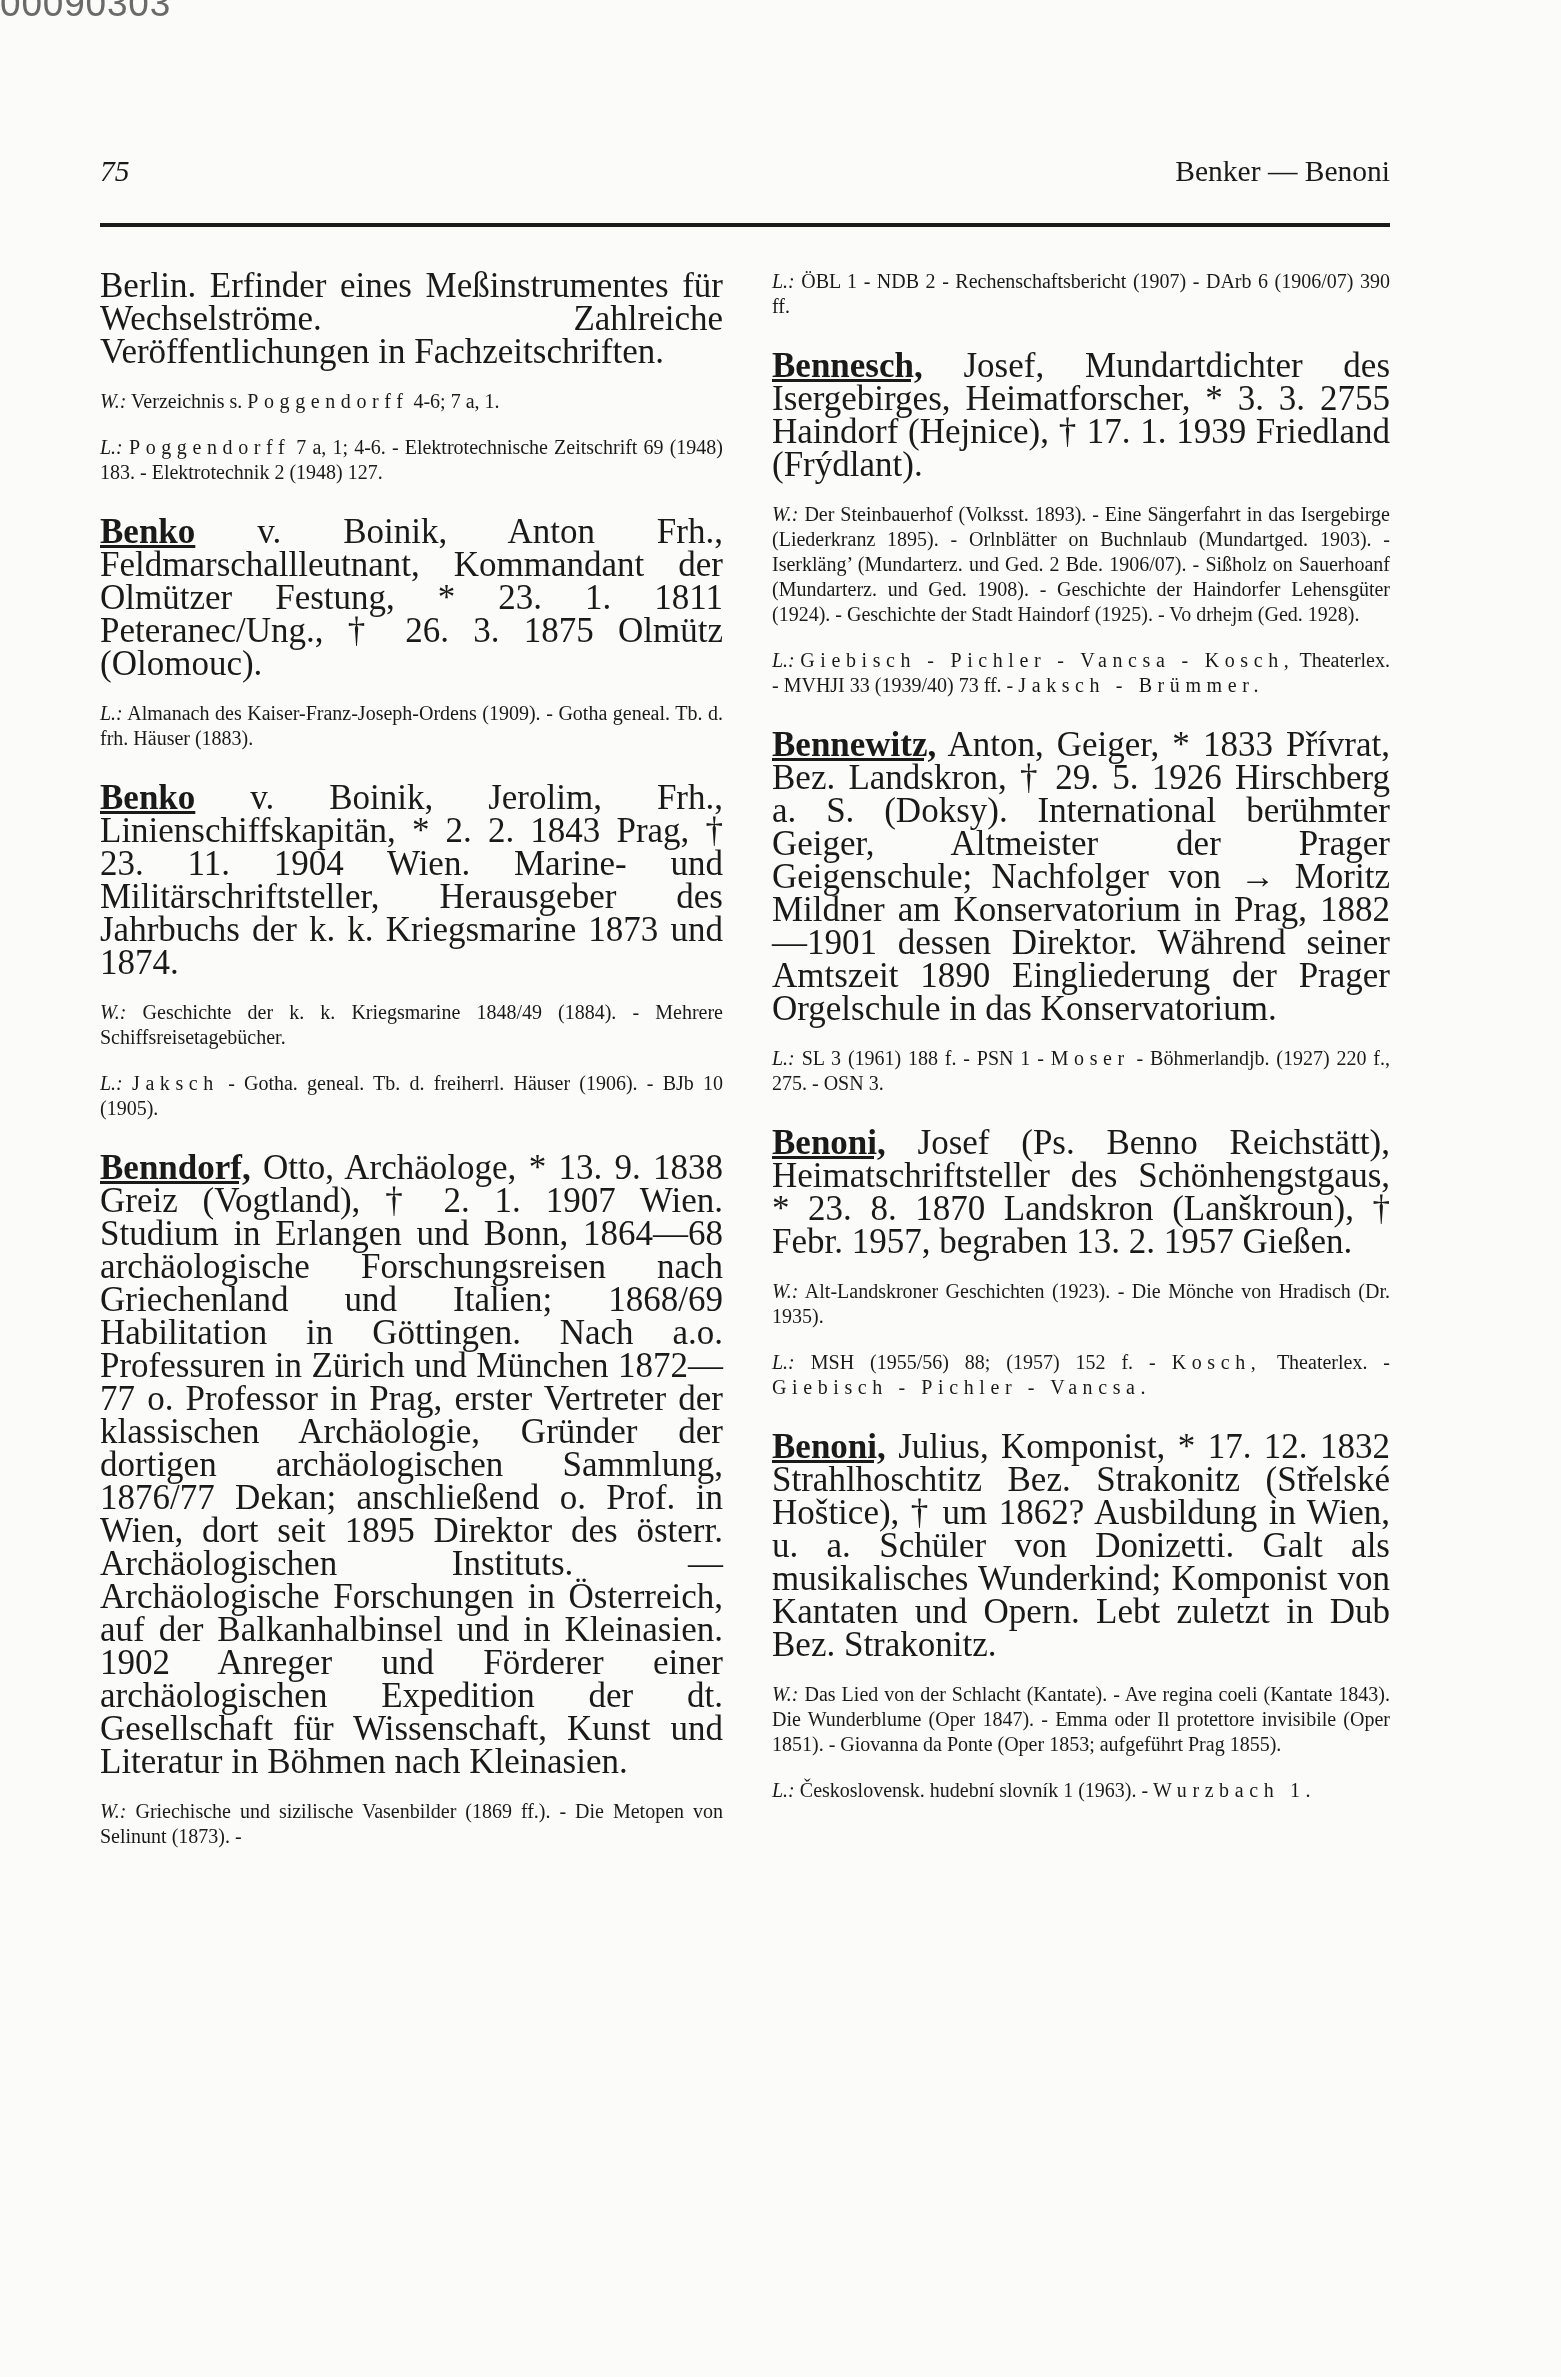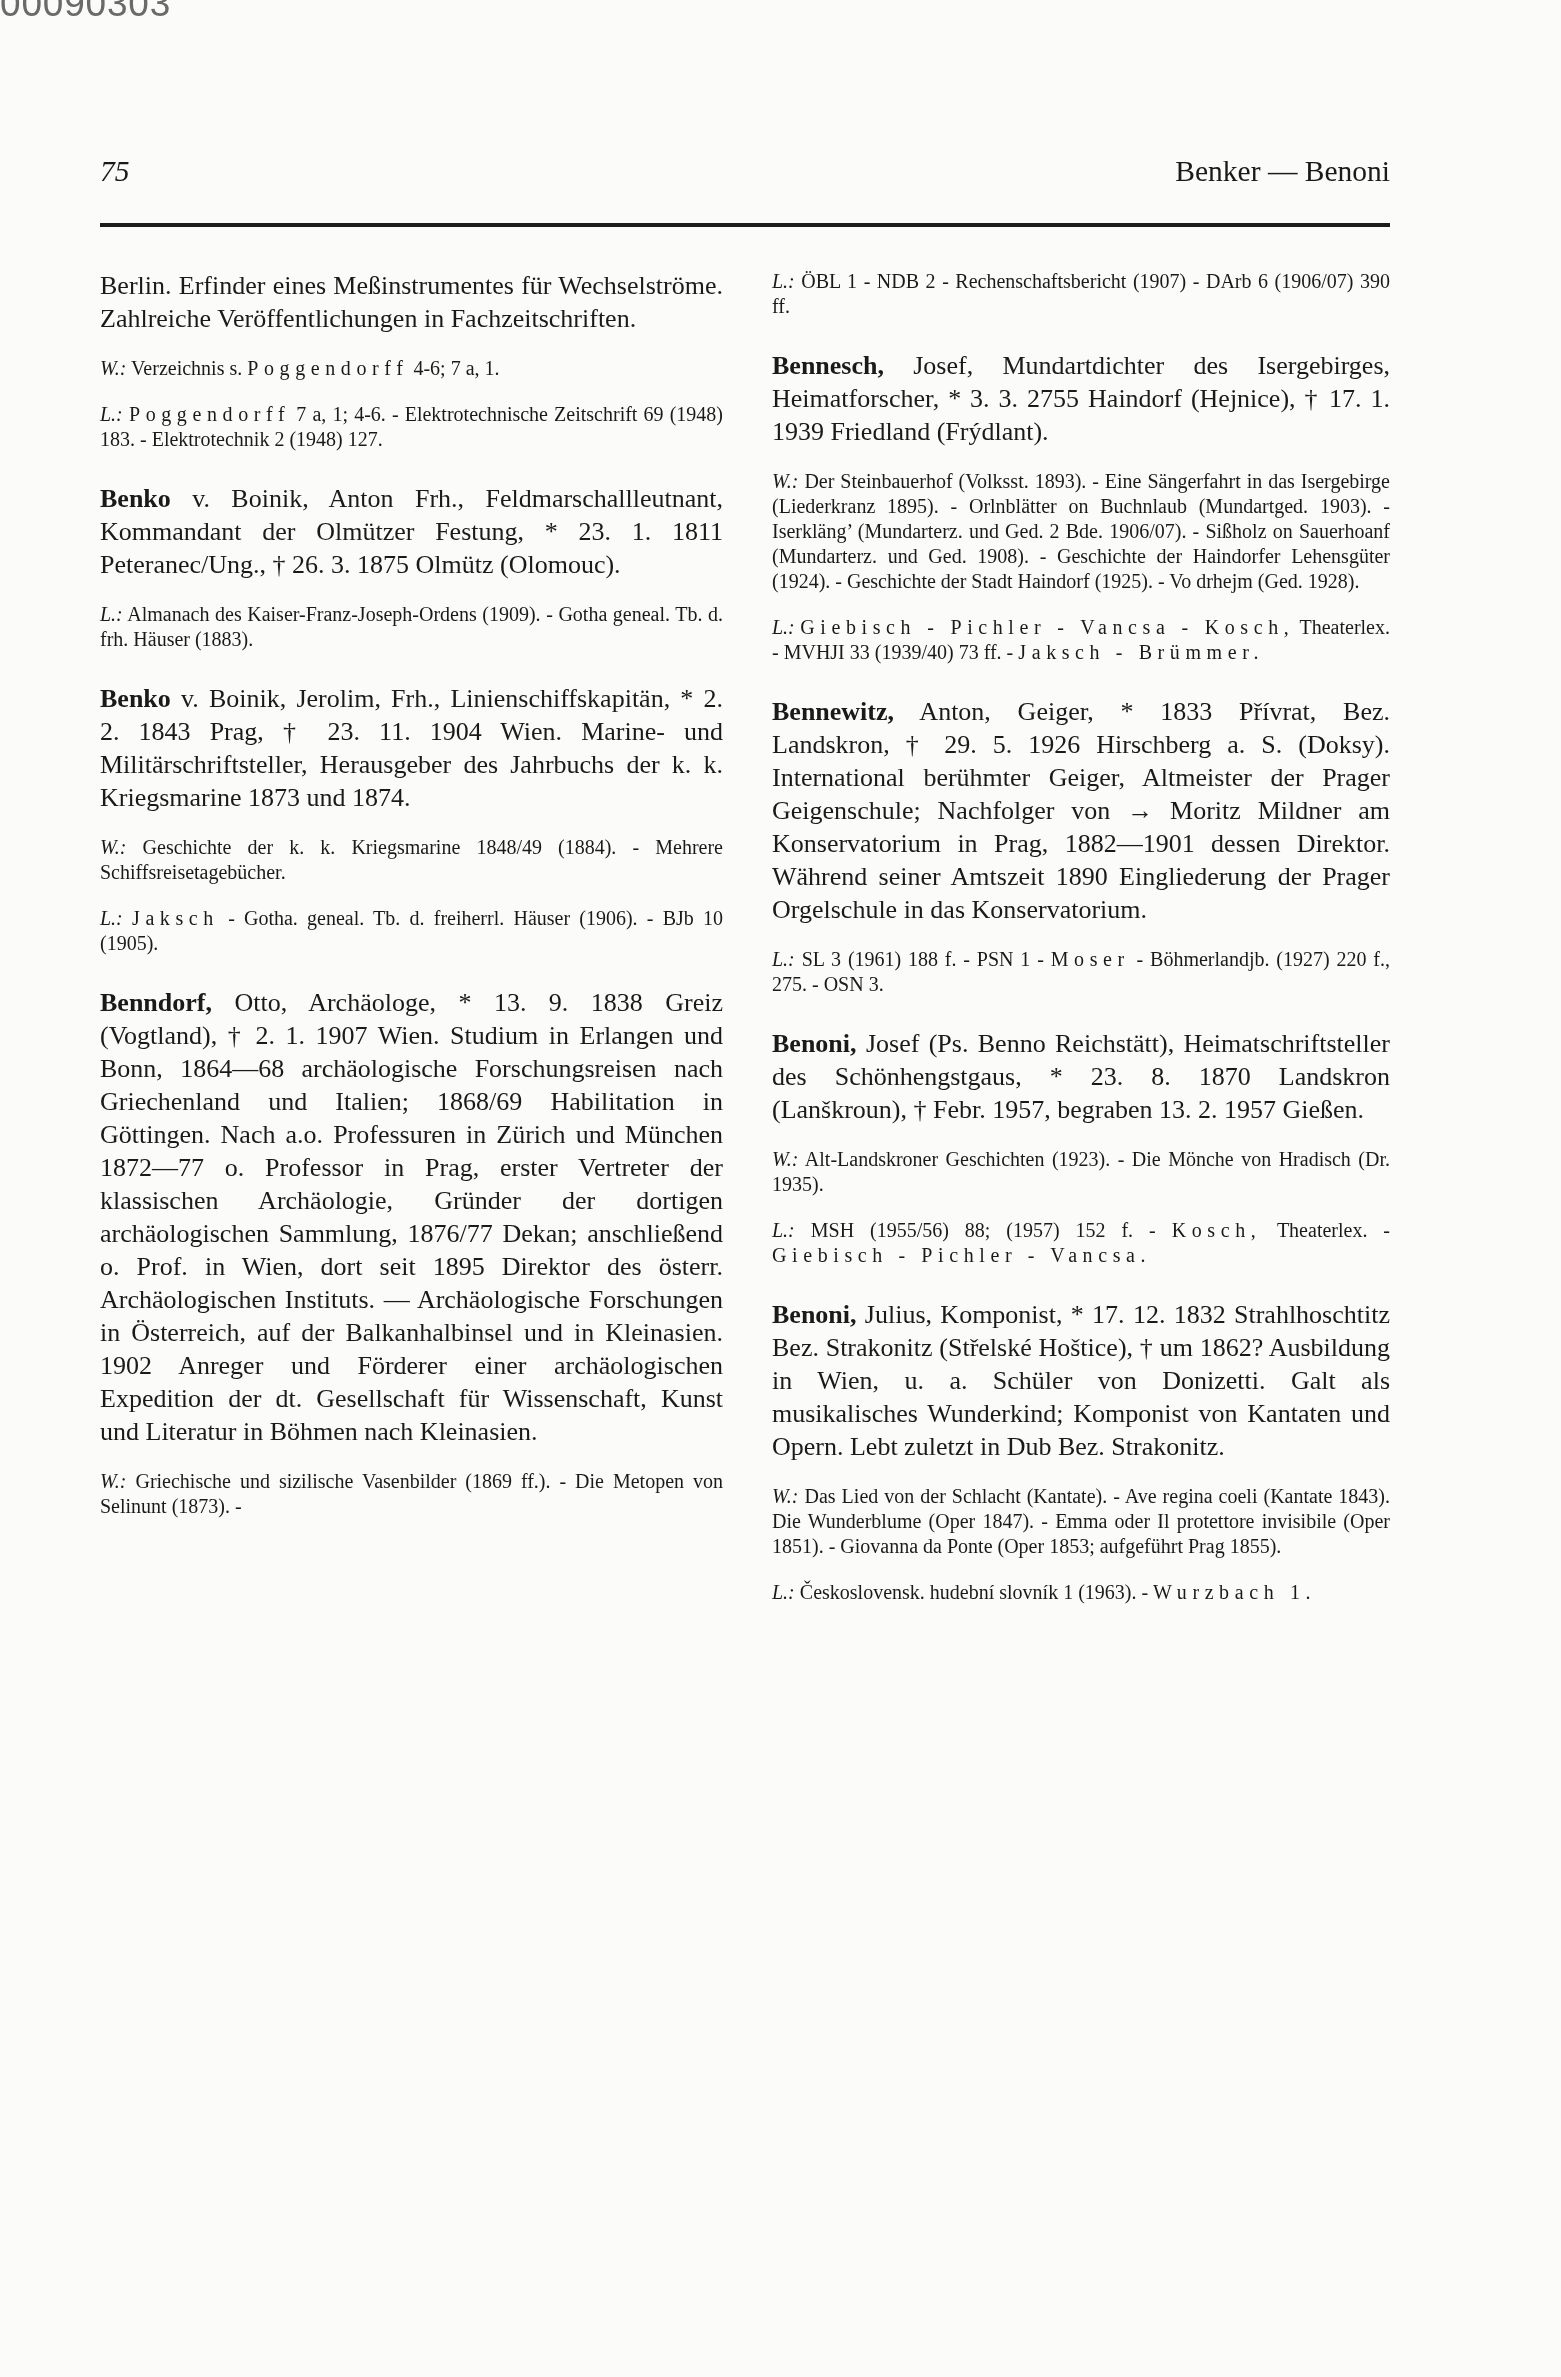--- a/index.html
+++ b/index.html
@@ -44,27 +44,27 @@
     font-size: 27px;
     line-height: 33px;
     text-align: justify;
     hyphens: none;
   }
   .col-left { left: 100px; width: 623px; }
   .col-right { left: 772px; width: 618px; }
 
   .entry { margin: 0 0 30px 0; }
   .entry p { margin: 0; }
-  .entry .body { font-size: 26px; line-height: 33px; }
+  .entry .body { font-size: 35px; line-height: 33px; }
   .entry .small {
     font-size: 20px;
     line-height: 25px;
     margin-top: 21px;
   }
-  .headword { font-weight: bold; }
+  .headword { font-weight: bold; text-decoration: underline; }
   .label { font-style: italic; }
   .spaced { letter-spacing: 0.28em; font-family: Liberation Serif, serif; }
 </style>
 </head>
 <body>
 
 <div class="scan-id">00090303</div>
 
 <div class="running-head">
   <span class="page-number">75</span>

